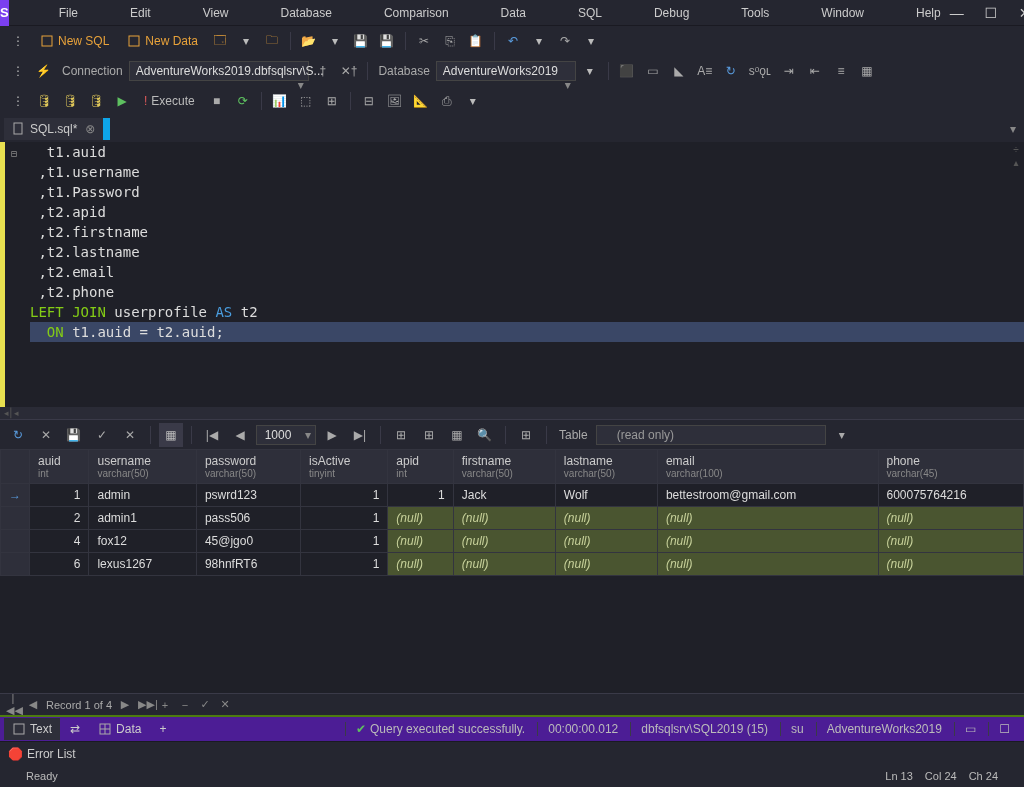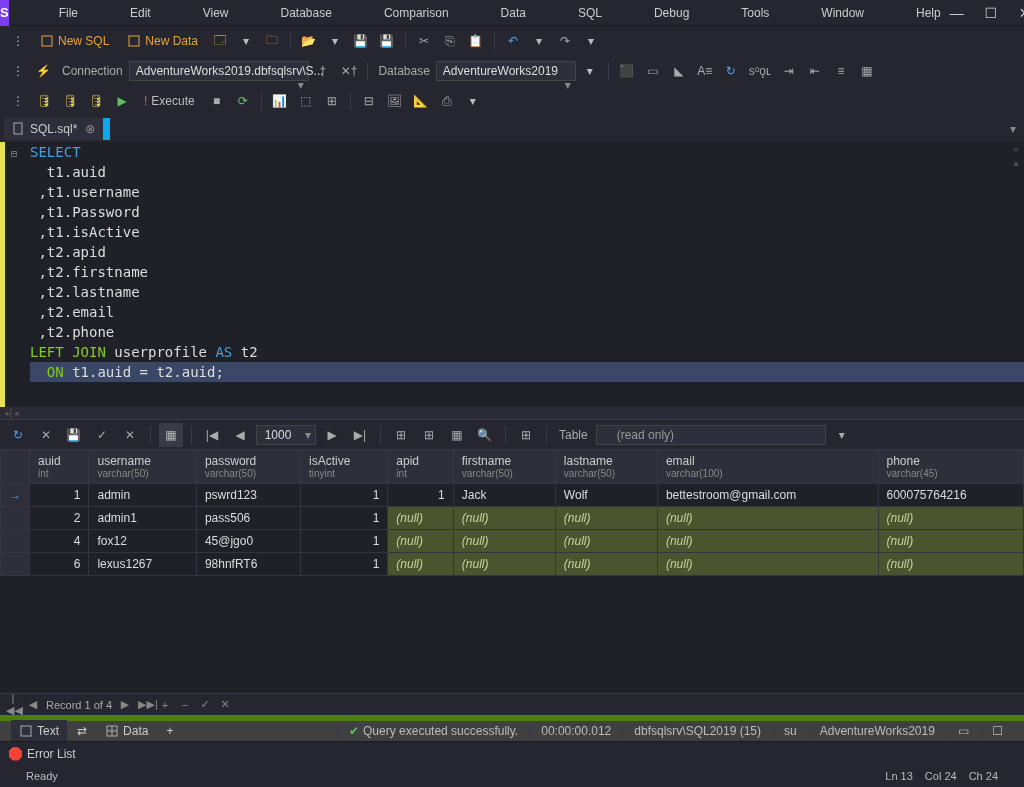--- a/index.html
+++ b/index.html
@@ -185,25 +185,25 @@
   color: #aaa;
   border-top: 1px solid #3a3a48;
 }
 .recnav .navbtn { cursor: pointer; color: #888; width: 14px; text-align: center; }
 
 
 .bottom-tabs {
   display: flex;
   align-items: center;
   height: 26px;
-  background: #404040;
-  padding: 0 11px;
+  background: #4c1d95;
+  padding: 0 4px;
   gap: 2px;
   font-size: 12px;
-  border-top: 6px solid #4d7c0f;
+  border-top: 2px solid #4d7c0f;
 }
 .bottom-tab {
   display: flex; align-items: center; gap: 4px;
   padding: 4px 8px;
   cursor: pointer;
 }
 .bottom-tab.active { background: #2e2f3a; }
 .bottom-spacer { flex: 1; }
 .status-piece {
   padding: 0 10px;
@@ -349,25 +349,23 @@
     <span>SQL.sql*</span>
     <span class="x">⊗</span>
   </div>
   <div class="spacer"></div>
   <div class="drop">▾</div>
 </div>
 
 <div class="editor-area" style="position:relative">
   <div class="editor">
     <span class="minus" style="top:2px">⊟</span>
-    <div class="line"><span class="kw">SELECT</span></div>
     <div class="line ident">  t1.auid</div>
     <div class="line ident"> ,t1.username</div>
     <div class="line ident"> ,t1.Password</div>
-    <div class="line ident"> ,t1.isActive</div>
     <div class="line ident"> ,t2.apid</div>
     <div class="line ident"> ,t2.firstname</div>
     <div class="line ident"> ,t2.lastname</div>
     <div class="line ident"> ,t2.email</div>
     <div class="line ident"> ,t2.phone</div>
     <div class="line"><span class="kw2">LEFT JOIN</span><span class="ident"> userprofile </span><span class="kw">AS</span><span class="ident"> t2</span></div>
     <div class="line highlight"><span class="kw2">  ON</span><span class="ident"> t1.auid = t2.auid;</span></div>
   </div>
   <div class="editor-splitter">
     <span>÷</span>

